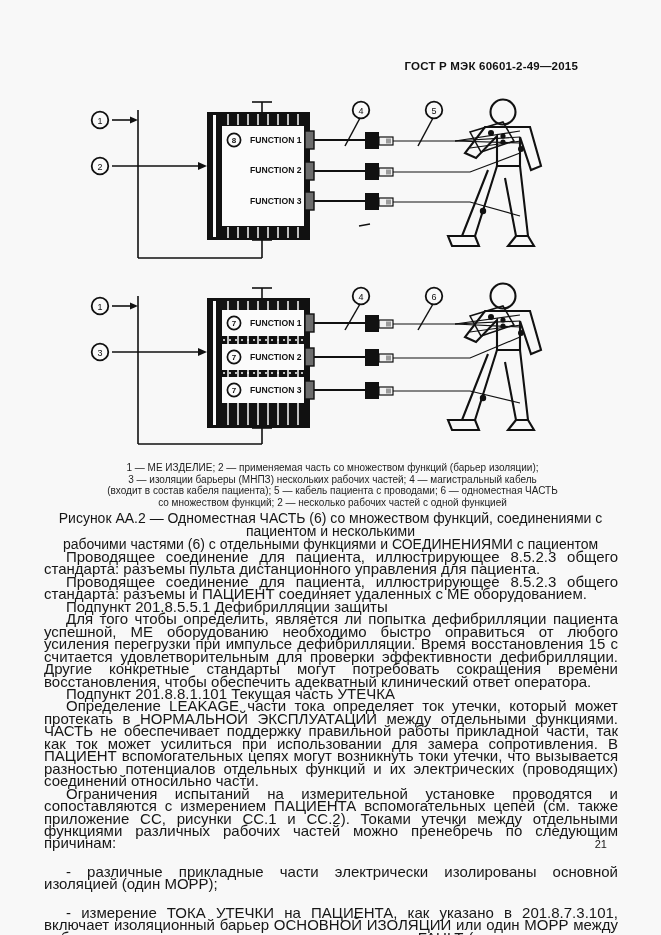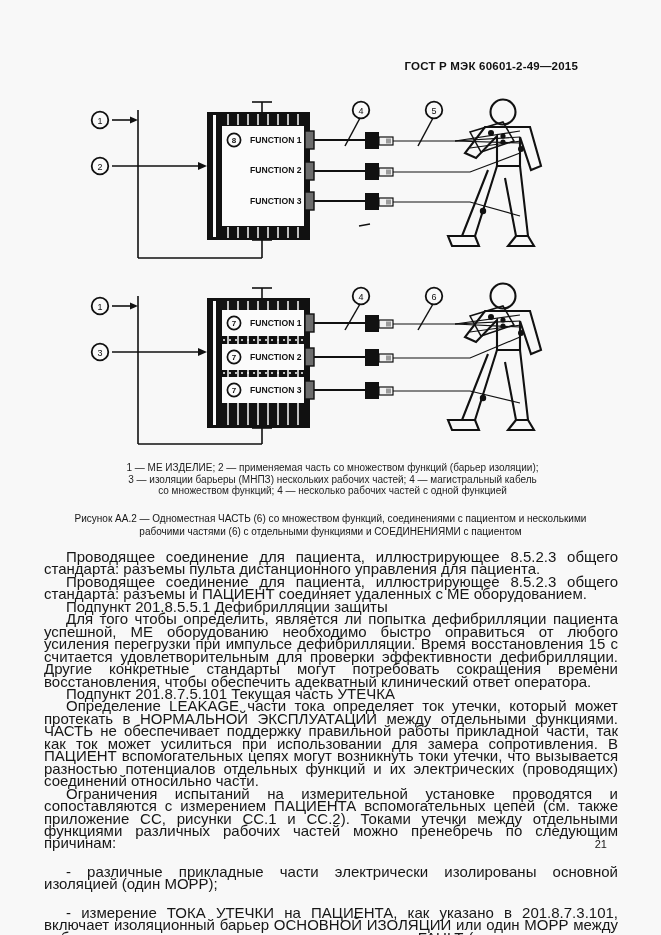--- a/index.html
+++ b/index.html
@@ -68,21 +68,21 @@
     color: #1d1d1d;
   }
   #figure-legend .ln { display: block; white-space: nowrap; }
 
   #figure-caption {
     position: absolute;
     left: 32px;
     top: 512px;
     width: 597px;
     text-align: center;
-    font-size: 10px;
+    font-size: 14px;
     line-height: 13px;
     color: #151515;
   }
   #figure-caption .ln { display: block; }
 
   
   #body-text {
     position: absolute;
     left: 44px;
     top: 551px;
@@ -395,34 +395,35 @@
           <circle cx="434" cy="14" r="8.3" fill="#fafafa" stroke="#111" stroke-width="1.8"></circle>
           <text x="434" y="17.6" font-family="Liberation Sans, sans-serif" font-size="9" text-anchor="middle" fill="#111">6</text>
         </g>
       </svg>
     </div>
   </div>
 
   <div id="figure-legend">
     <span class="ln">1 — МЕ ИЗДЕЛИЕ; 2 — применяемая часть со множеством функций (барьер изоляции);</span>
     <span class="ln">3 — изоляции барьеры (МНПЗ) нескольких рабочих частей; 4 — магистральный кабель</span>
-    <span class="ln">со множеством функций; 4 — несколько рабочих частей с одной функцией</span>
+    <span class="ln">(входит в состав кабеля пациента); 5 — кабель пациента с проводами; 6 — одноместная ЧАСТЬ</span>
+    <span class="ln">со множеством функций; 2 — несколько рабочих частей с одной функцией</span>
   </div>
 
   <div id="figure-caption">
     <span class="ln">Рисунок АА.2 — Одноместная ЧАСТЬ (6) со множеством функций, соединениями с пациентом и несколькими</span>
     <span class="ln">рабочими частями (6) с отдельными функциями и СОЕДИНЕНИЯМИ с пациентом</span>
   </div>
 
   <div id="body-text">
     <p>Проводящее соединение для пациента, иллюстрирующее 8.5.2.3 общего стандарта: разъемы пульта дистанционного управления для пациента.</p>
     <p>Проводящее соединение для пациента, иллюстрирующее 8.5.2.3 общего стандарта: разъемы и ПАЦИЕНТ соединяет удаленных с МЕ оборудованием.</p>
     <p>Подпункт 201.8.5.5.1 Дефибрилляции защиты</p>
     <p>Для того чтобы определить, является ли попытка дефибрилляции пациента успешной, МЕ оборудованию необходимо быстро оправиться от любого усиления перегрузки при импульсе дефибрилляции. Время восстановления 15 с считается удовлетворительным для проверки эффективности дефибрилляции. Другие конкретные стандарты могут потребовать сокращения времени восстановления, чтобы обеспечить адекватный клинический ответ оператора.</p>
-    <p>Подпункт 201.8.7.5.101 Текущая часть УТЕЧКА</p>
+    <p>Подпункт 201.8.8.1.101 Текущая часть УТЕЧКА</p>
     <p>Определение LEAKAGE части тока определяет ток утечки, который может протекать в НОРМАЛЬНОЙ ЭКСПЛУАТАЦИИ между отдельными функциями. ЧАСТЬ не обеспечивает поддержку правильной работы прикладной части, так как ток может усилиться при использовании для замера сопротивления. В ПАЦИЕНТ вспомогательных цепях могут возникнуть токи утечки, что вызывается разностью потенциалов отдельных функций и их электрических (проводящих) соединений относильно части.</p>
     <p>Ограничения испытаний на измерительной установке проводятся и сопоставляются с  измерением  ПАЦИЕНТА вспомогательных цепей (см. также приложение СС, рисунки СС.1 и СС.2). Токами утечки между отдельными функциями различных рабочих частей можно пренебречь по следующим причинам:</p>
     <p class="dash">- различные прикладные части электрически изолированы основной изоляцией (один МОРР);</p>
     <p class="dash">- измерение ТОКА УТЕЧКИ на ПАЦИЕНТА, как указано в 201.8.7.3.101, включает изоляционный барьер ОСНОВНОЙ ИЗОЛЯЦИИ или один МОРР между рабочими частями даже при единственном условии FAULT (сетевое напряжение на применяемую часть).</p>
   </div>
 
   <div id="page-number">21</div>
 </div>
 
 </body></html>

